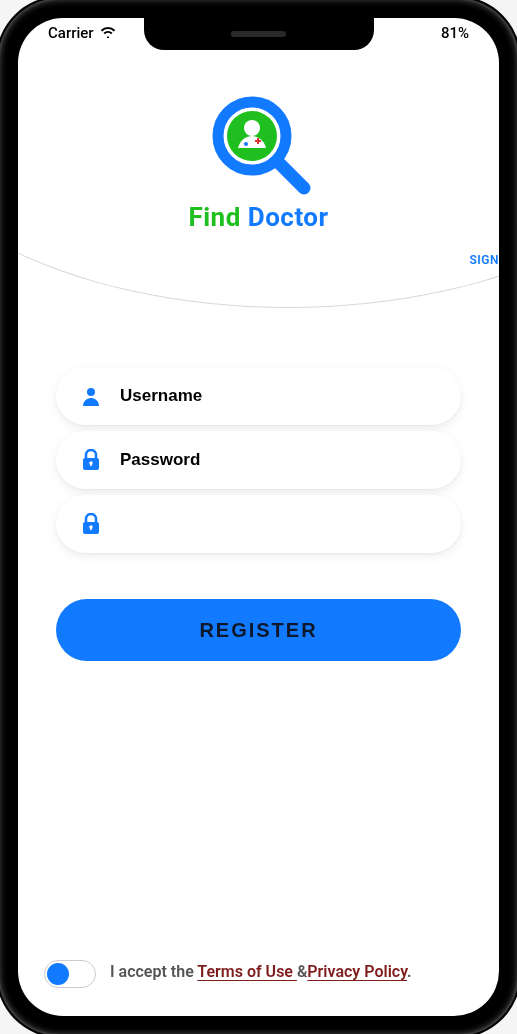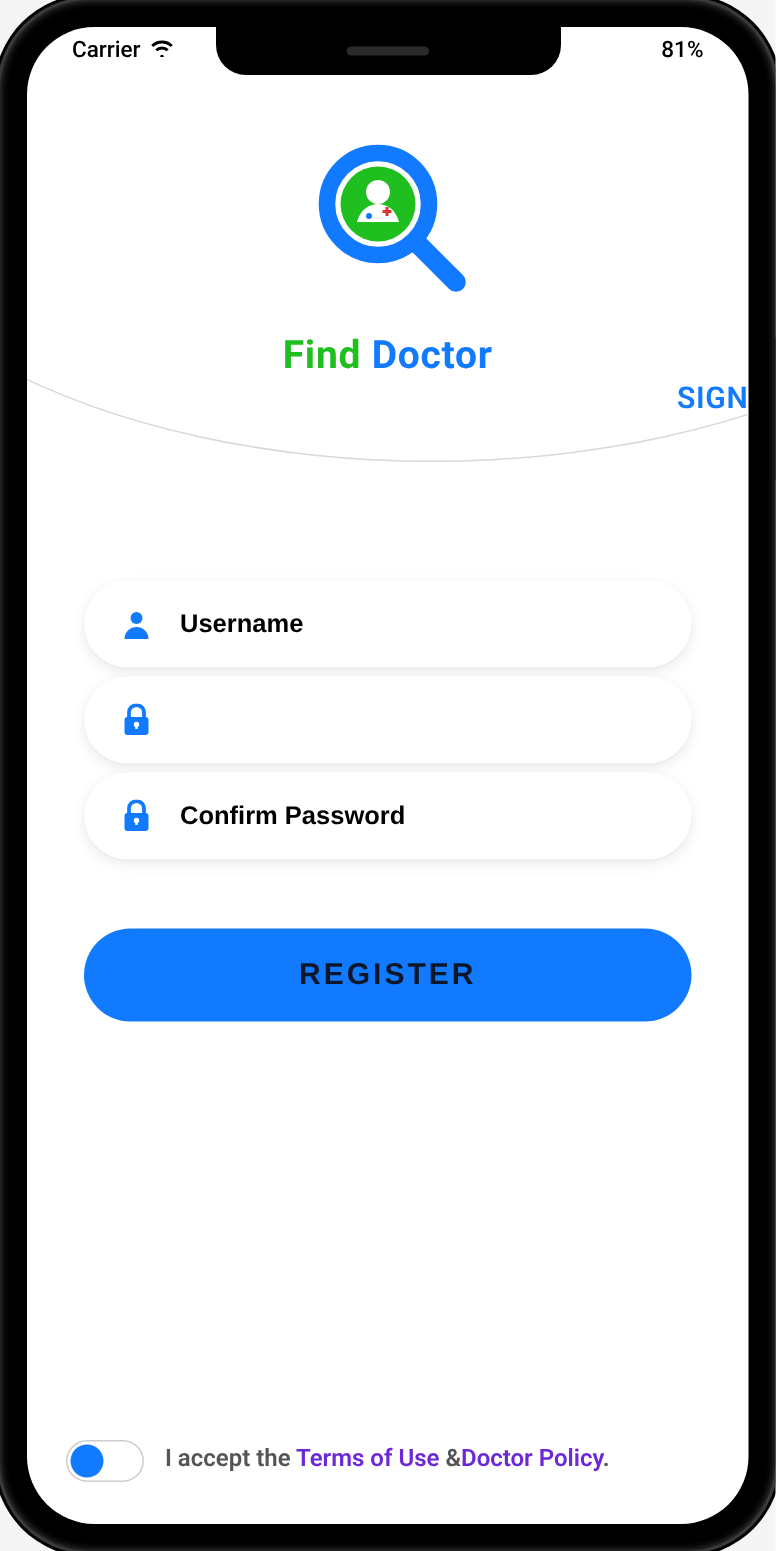--- a/index.html
+++ b/index.html
@@ -89,31 +89,31 @@
     height: 100%;
   }
   .logo-area {
     text-align: center;
     margin-top: 10px;
   }
   .logo-svg { display:block; margin: 0 auto; }
   .brand {
     font-size: 26px;
     font-weight: 700;
-    margin-top: 24px;
+    margin-top: 4px;
     letter-spacing: 0.5px;
   }
   .brand .find { color: #1fbf1f; }
   .brand .doctor { color: #117aff; }
   .sign-link {
     position: absolute;
     right: 0;
     top: 235px;
     color: #117aff;
-    font-size: 20px;
+    font-size: 12px;
     font-weight: 600;
     letter-spacing: 0.5px;
   }
   .form {
     margin-top: 135px;
     padding: 0 38px;
   }
   .field {
     background: #fff;
     border-radius: 30px;
@@ -185,22 +185,23 @@
     background: #117aff;
     border-radius: 50%;
   }
   .terms-text {
     font-size: 16px;
     font-weight: 600;
     color: #555;
     line-height: 1.45;
   }
   .terms-text .u {
+    text-decoration: underline;
     text-underline-offset: 3px;
-    color: #6d28d9;
+    color: #7f1d1d;
   }
 </style>
 </head>
 <body>
 
 <div class="device">
 
   <div class="side-buttons-right"></div>
 
   <div class="screen">
@@ -257,42 +258,42 @@
 
         <div class="field">
           <span class="field-icon">
             <svg width="18" height="22" viewBox="0 0 18 22">
                 <rect x="1" y="9" width="16" height="12" rx="2" fill="#117aff"></rect>
                 <path d="M4 9V6a5 5 0 0110 0v3" fill="none" stroke="#117aff" stroke-width="2.5"></path>
                 <circle cx="9" cy="14" r="1.8" fill="#fff"></circle>
                 <rect x="8.2" y="14" width="1.6" height="3" fill="#fff"></rect>
               </svg>
           </span>
+          <input type="password" placeholder="Password" style="">
         </div>
 
         <div class="field">
           <span class="field-icon">
             <svg width="18" height="22" viewBox="0 0 18 22">
                 <rect x="1" y="9" width="16" height="12" rx="2" fill="#117aff"></rect>
                 <path d="M4 9V6a5 5 0 0110 0v3" fill="none" stroke="#117aff" stroke-width="2.5"></path>
                 <circle cx="9" cy="14" r="1.8" fill="#fff"></circle>
                 <rect x="8.2" y="14" width="1.6" height="3" fill="#fff"></rect>
               </svg>
           </span>
-          <input type="password" placeholder="Confirm Password" style="">
         </div>
 
       </div>
 
       <button class="register-btn">REGISTER</button>
 
       <div class="terms-row">
         <div class="toggle">
           <div class="toggle-knob"></div>
         </div>
         <div class="terms-text">
-          <span>I accept the </span><span class="u">Terms of Use </span><span>&amp;</span><span class="u">Doctor Policy</span><span>.</span>
+          <span>I accept the </span><span class="u">Terms of Use </span><span>&amp;</span><span class="u">Privacy Policy</span><span>.</span>
         </div>
       </div>
 
     </div>
   </div>
 </div>
 
 </body></html>

